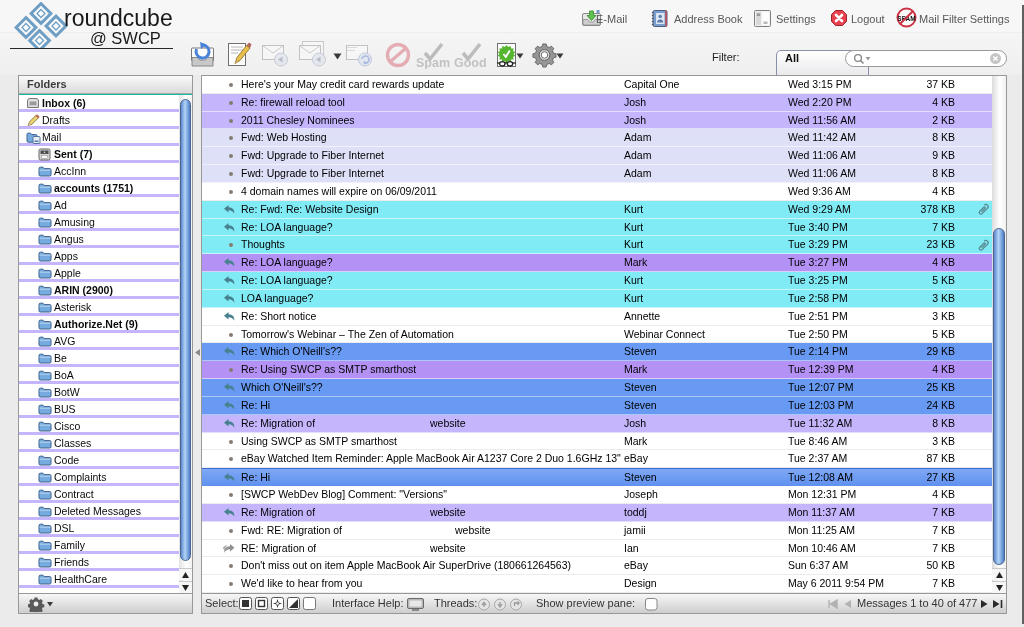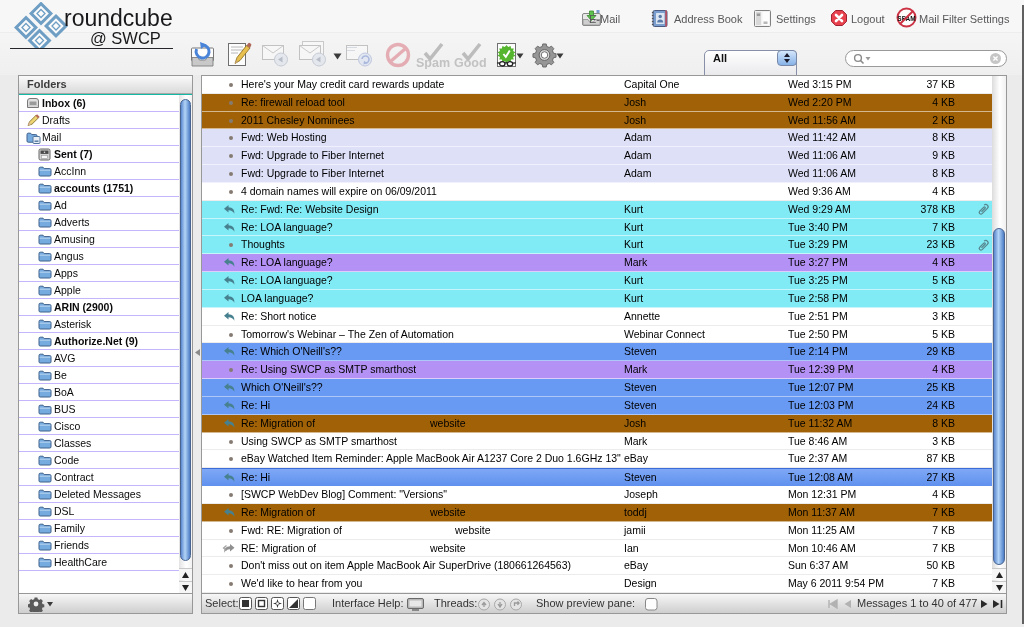--- a/index.html
+++ b/index.html
@@ -9,21 +9,21 @@
 #toolbar { position:absolute; left:0; top:32px; width:1024px; height:43px; background:linear-gradient(#f5f5f6,#efeff0); border-top:1px solid #ededee; }
 #logo { position:absolute; left:14px; top:2px; }
 #logoline { position:absolute; left:10px; top:48px; width:163px; height:1px; background:#26262a; }
 .navbtn { position:absolute; top:9px; height:20px; font-size:11px; color:#58585a; }
 .navbtn svg { position:absolute; top:0; }
 .navbtn span.lbl { position:absolute; top:4px; white-space:nowrap; }
 
 #sidebar { position:absolute; left:18px; top:75px; width:175px; height:539px; background:#14b8a6; border:1px solid #989898; }
 #fhead { position:absolute; left:0; top:0; width:173px; height:18px; background:linear-gradient(#fafafa,#dadada); border-bottom:1px solid #a8a8a8; font-size:11px; font-weight:bold; color:#3c3c3c; line-height:17px; padding-left:8px; }
 #flist { position:absolute; left:0; top:19px; width:161px; height:498px; overflow:hidden; background:#fff; }
-.frow { position:relative; width:100%; height:17px; border-bottom:1px solid #c4b5fd; font-size:10.5px; color:#0a0a0a; line-height:16px; }
+.frow { position:relative; width:100%; height:17px; border-bottom:3px solid #c4b5fd; font-size:10.5px; color:#0a0a0a; line-height:16px; }
 .frow .fic { position:absolute; left:7px; top:2px; }
 .frow .ftx { position:absolute; left:23px; top:0; white-space:nowrap; }
 .frow.sub .fic { left:19px; }
 .frow.sub .ftx { left:35px; }
 .frow.b .ftx { font-weight:bold; }
 #fscroll { position:absolute; right:0px; top:19px; width:13px; height:517px; background:linear-gradient(90deg,#e3e3e3,#ffffff 55%,#f2f2f2); }
 #fthumb { position:absolute; left:1px; top:4px; width:11px; height:462px; border-radius:5.5px; background:linear-gradient(90deg,#5b87cf,#b2d4f6 45%,#4d7dc8); border:1px solid #49648f; }
 .arrbox { position:absolute; left:0; width:13px; height:12px; background:#f6f6f6; }
 .arrbox svg { display:block; margin:2px auto 0; }
 #ffoot { position:absolute; left:0; bottom:0; width:173px; height:20px; background:linear-gradient(#f7f7f7,#cecece); border-top:1px solid #979797; }
@@ -32,21 +32,21 @@
 #rows { position:absolute; left:0; top:0; width:790px; height:517px; overflow:hidden; }
 .mrow { position:relative; width:100%; height:17.83px; font-size:10.5px; color:#000; }
 .mrow .ic { position:absolute; left:19px; top:3px; width:16px; height:12px; }
 .mrow .su { position:absolute; left:39px; top:2px; white-space:nowrap; max-width:380px; overflow:hidden; }
 .mrow .ws { position:absolute; top:2px; }
 .mrow .fr { position:absolute; left:422px; top:2px; white-space:nowrap; }
 .mrow .dt { position:absolute; left:586px; top:2px; white-space:nowrap; }
 .mrow .sz { position:absolute; left:650px; top:2px; width:103px; text-align:right; }
 .mrow .cl { position:absolute; left:774px; top:1.5px; }
 .c-w { background:#fff; border-bottom:1px solid #ececec; }
-.c-g { background:#a16207; border-bottom:1px solid rgba(255,255,255,0.55); }
+.c-g { background:#c4b5fd; border-bottom:1px solid rgba(255,255,255,0.55); }
 .c-l { background:#dee0f8; border-bottom:1px solid rgba(255,255,255,0.55); }
 .c-c { background:#80eaf5; border-bottom:1px solid rgba(255,255,255,0.55); }
 .c-p { background:#b491f4; border-bottom:1px solid rgba(255,255,255,0.55); }
 .c-b { background:#699af3; border-bottom:1px solid rgba(255,255,255,0.45); }
 .c-s { background:linear-gradient(#7fa9f6,#5f90ee); border-top:1px solid #3b6cd8; }
 #mscroll { position:absolute; right:0; top:0; width:14px; height:517px; background:linear-gradient(90deg,#dcdcdc,#ffffff 55%,#f0f0f0); }
 #mthumb { position:absolute; left:1px; top:152px; width:12px; height:337px; border-radius:6px; background:linear-gradient(90deg,#5b87cf,#b2d4f6 45%,#4d7dc8); border:1px solid #49648f; }
 #listfoot { position:absolute; left:0; bottom:0; width:804px; height:20px; background:linear-gradient(#f7f7f7,#cecece); border-top:1px solid #979797; font-size:11px; color:#333; }
 #rightline { position:absolute; left:1022px; top:5px; width:2px; height:619px; background:#606060; }
 .lf { position:absolute; top:3px; white-space:nowrap; }
@@ -78,21 +78,21 @@
       <path d="M6 1 L1 4.5 L6 8 Z" fill="#8a8a8a"></path>
     </svg></div>
 
 <div class="navbtn" style="left:581px;">
   <svg width="21" height="19" viewBox="0 0 21 19">
     <rect x="1.5" y="4.5" width="18" height="12" rx="1.5" fill="#e8e8e8" stroke="#888"></rect>
     <path d="M2 10.5 L7 10.5 L8.5 13 L12.5 13 L14 10.5 L19 10.5 L19 16 L2 16 Z" fill="#cfcfcf" stroke="#909090" stroke-width="0.8"></path>
     <path d="M8.5 2 L12.5 2 L12.5 6.5 L15 6.5 L10.5 11.5 L6 6.5 L8.5 6.5 Z" fill="#5fc44f" stroke="#3a8a2e" stroke-width="0.8"></path>
     <rect x="15.5" y="1" width="3" height="3" fill="#7a9ad0"></rect>
   </svg>
-  <span class="lbl" style="left:8px;text-align:right;">E-Mail</span>
+  <span class="lbl" style="left:15px;text-align:right;">E-Mail</span>
   </div>
 <div class="navbtn" style="left:651px;">
   <svg width="19" height="19" viewBox="0 0 19 19">
     <rect x="2" y="1.5" width="14" height="16" rx="1.5" fill="#7a9ecd" stroke="#4a5a80"></rect>
     <rect x="14.2" y="1.5" width="1.8" height="16" fill="#b05060"></rect>
     <rect x="5" y="4" width="8.5" height="11" rx="0.5" fill="#dce6f2"></rect>
     <circle cx="9.2" cy="7.5" r="1.7" fill="#5a7aa8"></circle>
     <path d="M6.2 13.5 Q6.2 10.5 9.2 10.5 Q12.2 10.5 12.2 13.5 Z" fill="#5a7aa8"></path>
     <path d="M2.5 3.5 h-1.6 M2.5 6.5 h-1.6 M2.5 9.5 h-1.6 M2.5 12.5 h-1.6 M2.5 15.5 h-1.6" stroke="#555" stroke-width="1.1"></path>
   </svg>
@@ -201,21 +201,21 @@
     </g>
     <circle cx="13" cy="13" r="5.6" fill="#dcdcdc" stroke="#5f5f5f"></circle>
     <circle cx="13" cy="13" r="3.4" fill="#fff" stroke="#6a6a6a"></circle>
   </svg>
   <svg style="position:absolute;left:556px;top:53px;" width="8" height="6">
       <path d="M0.5 0.5 L7.5 0.5 L4 5.5 Z" fill="#3a3a3a"></path>
     </svg>
 </div>
 
 <div style="position:absolute; left:712px; top:51px; font-size:11px; color:#222;">Filter:</div>
-<div id="filterdd" style="position:absolute; left:704px; top:50px; width:93px; height:32px; background:linear-gradient(#ffffff,#e4e4e8); border:1px solid #8890a8; border-radius:5px;">
+<div id="filterdd" style="position:absolute; left:776px; top:50px; width:93px; height:32px; background:linear-gradient(#ffffff,#e4e4e8); border:1px solid #8890a8; border-radius:5px;">
   <span style="position:absolute; left:8px; top:1px; font-size:11px; font-weight:bold; color:#111;">All</span>
   <span style="position:absolute; right:-1px; top:-1px; width:20px; height:16px; background:linear-gradient(#d5e6fa,#86b2e8); border:1px solid #7888a8; border-radius:4px;">
     <svg width="18" height="14" style="display:block">
         <path d="M9 2 L12 6 L6 6 Z" fill="#1a1a2a"></path>
         <path d="M9 12 L12 8 L6 8 Z" fill="#1a1a2a"></path>
       </svg>
   </span>
 </div>
 <div id="search" style="position:absolute; left:845px; top:50px; width:162px; height:17px; background:#fff; border:1px solid #999; border-radius:9px;">
   <svg style="position:absolute;left:7px;top:2px;" width="20" height="12" viewBox="0 0 20 12">
@@ -285,27 +285,20 @@
             <path d="M1 3.5 Q1 2.2 2.2 2.2 L5 2.2 L6.2 3.6 L11.8 3.6 Q13 3.6 13 4.8 L13 9.8 Q13 11 11.8 11 L2.2 11 Q1 11 1 9.8 Z" fill="#76abdf" stroke="#3e618c" stroke-width="1"></path>
             <path d="M1.6 5.2 L12.4 5.2" stroke="#b4d2ee" stroke-width="1.1"></path>
           </svg></span>
         <span class="ftx">Ad</span>
       </div>
       <div class="frow sub">
         <span class="fic"><svg width="14" height="12">
             <path d="M1 3.5 Q1 2.2 2.2 2.2 L5 2.2 L6.2 3.6 L11.8 3.6 Q13 3.6 13 4.8 L13 9.8 Q13 11 11.8 11 L2.2 11 Q1 11 1 9.8 Z" fill="#76abdf" stroke="#3e618c" stroke-width="1"></path>
             <path d="M1.6 5.2 L12.4 5.2" stroke="#b4d2ee" stroke-width="1.1"></path>
           </svg></span>
-        <span class="ftx">Adverts</span>
-      </div>
-      <div class="frow sub">
-        <span class="fic"><svg width="14" height="12">
-            <path d="M1 3.5 Q1 2.2 2.2 2.2 L5 2.2 L6.2 3.6 L11.8 3.6 Q13 3.6 13 4.8 L13 9.8 Q13 11 11.8 11 L2.2 11 Q1 11 1 9.8 Z" fill="#76abdf" stroke="#3e618c" stroke-width="1"></path>
-            <path d="M1.6 5.2 L12.4 5.2" stroke="#b4d2ee" stroke-width="1.1"></path>
-          </svg></span>
         <span class="ftx">Amusing</span>
       </div>
       <div class="frow sub">
         <span class="fic"><svg width="14" height="12">
             <path d="M1 3.5 Q1 2.2 2.2 2.2 L5 2.2 L6.2 3.6 L11.8 3.6 Q13 3.6 13 4.8 L13 9.8 Q13 11 11.8 11 L2.2 11 Q1 11 1 9.8 Z" fill="#76abdf" stroke="#3e618c" stroke-width="1"></path>
             <path d="M1.6 5.2 L12.4 5.2" stroke="#b4d2ee" stroke-width="1.1"></path>
           </svg></span>
         <span class="ftx">Angus</span>
       </div>
       <div class="frow sub">
@@ -362,20 +355,27 @@
             <path d="M1 3.5 Q1 2.2 2.2 2.2 L5 2.2 L6.2 3.6 L11.8 3.6 Q13 3.6 13 4.8 L13 9.8 Q13 11 11.8 11 L2.2 11 Q1 11 1 9.8 Z" fill="#76abdf" stroke="#3e618c" stroke-width="1"></path>
             <path d="M1.6 5.2 L12.4 5.2" stroke="#b4d2ee" stroke-width="1.1"></path>
           </svg></span>
         <span class="ftx">BoA</span>
       </div>
       <div class="frow sub">
         <span class="fic"><svg width="14" height="12">
             <path d="M1 3.5 Q1 2.2 2.2 2.2 L5 2.2 L6.2 3.6 L11.8 3.6 Q13 3.6 13 4.8 L13 9.8 Q13 11 11.8 11 L2.2 11 Q1 11 1 9.8 Z" fill="#76abdf" stroke="#3e618c" stroke-width="1"></path>
             <path d="M1.6 5.2 L12.4 5.2" stroke="#b4d2ee" stroke-width="1.1"></path>
           </svg></span>
+        <span class="ftx">BotW</span>
+      </div>
+      <div class="frow sub">
+        <span class="fic"><svg width="14" height="12">
+            <path d="M1 3.5 Q1 2.2 2.2 2.2 L5 2.2 L6.2 3.6 L11.8 3.6 Q13 3.6 13 4.8 L13 9.8 Q13 11 11.8 11 L2.2 11 Q1 11 1 9.8 Z" fill="#76abdf" stroke="#3e618c" stroke-width="1"></path>
+            <path d="M1.6 5.2 L12.4 5.2" stroke="#b4d2ee" stroke-width="1.1"></path>
+          </svg></span>
         <span class="ftx">BUS</span>
       </div>
       <div class="frow sub">
         <span class="fic"><svg width="14" height="12">
             <path d="M1 3.5 Q1 2.2 2.2 2.2 L5 2.2 L6.2 3.6 L11.8 3.6 Q13 3.6 13 4.8 L13 9.8 Q13 11 11.8 11 L2.2 11 Q1 11 1 9.8 Z" fill="#76abdf" stroke="#3e618c" stroke-width="1"></path>
             <path d="M1.6 5.2 L12.4 5.2" stroke="#b4d2ee" stroke-width="1.1"></path>
           </svg></span>
         <span class="ftx">Cisco</span>
       </div>
       <div class="frow sub">
@@ -384,20 +384,27 @@
             <path d="M1.6 5.2 L12.4 5.2" stroke="#b4d2ee" stroke-width="1.1"></path>
           </svg></span>
         <span class="ftx">Classes</span>
       </div>
       <div class="frow sub">
         <span class="fic"><svg width="14" height="12">
             <path d="M1 3.5 Q1 2.2 2.2 2.2 L5 2.2 L6.2 3.6 L11.8 3.6 Q13 3.6 13 4.8 L13 9.8 Q13 11 11.8 11 L2.2 11 Q1 11 1 9.8 Z" fill="#76abdf" stroke="#3e618c" stroke-width="1"></path>
             <path d="M1.6 5.2 L12.4 5.2" stroke="#b4d2ee" stroke-width="1.1"></path>
           </svg></span>
         <span class="ftx">Code</span>
+      </div>
+      <div class="frow sub">
+        <span class="fic"><svg width="14" height="12">
+            <path d="M1 3.5 Q1 2.2 2.2 2.2 L5 2.2 L6.2 3.6 L11.8 3.6 Q13 3.6 13 4.8 L13 9.8 Q13 11 11.8 11 L2.2 11 Q1 11 1 9.8 Z" fill="#76abdf" stroke="#3e618c" stroke-width="1"></path>
+            <path d="M1.6 5.2 L12.4 5.2" stroke="#b4d2ee" stroke-width="1.1"></path>
+          </svg></span>
+        <span class="ftx">Complaints</span>
       </div>
       <div class="frow sub">
         <span class="fic"><svg width="14" height="12">
             <path d="M1 3.5 Q1 2.2 2.2 2.2 L5 2.2 L6.2 3.6 L11.8 3.6 Q13 3.6 13 4.8 L13 9.8 Q13 11 11.8 11 L2.2 11 Q1 11 1 9.8 Z" fill="#76abdf" stroke="#3e618c" stroke-width="1"></path>
             <path d="M1.6 5.2 L12.4 5.2" stroke="#b4d2ee" stroke-width="1.1"></path>
           </svg></span>
         <span class="ftx">Contract</span>
       </div>
       <div class="frow sub">
         <span class="fic"><svg width="14" height="12">

